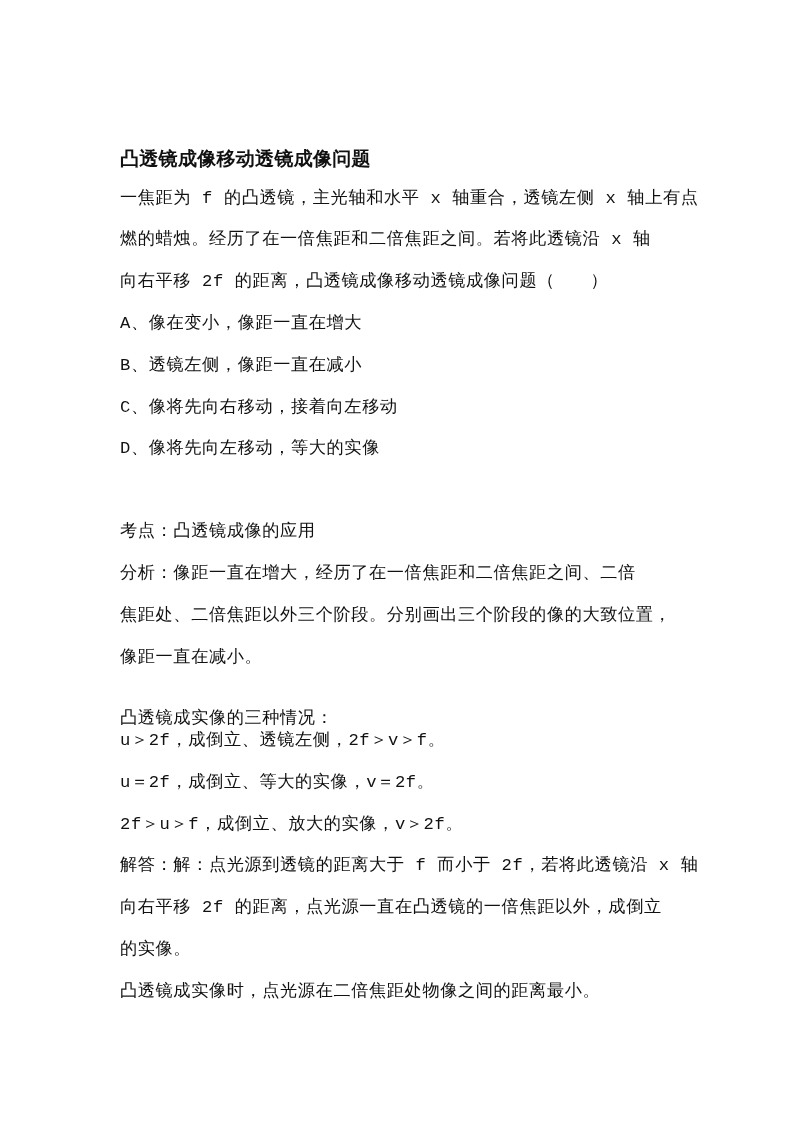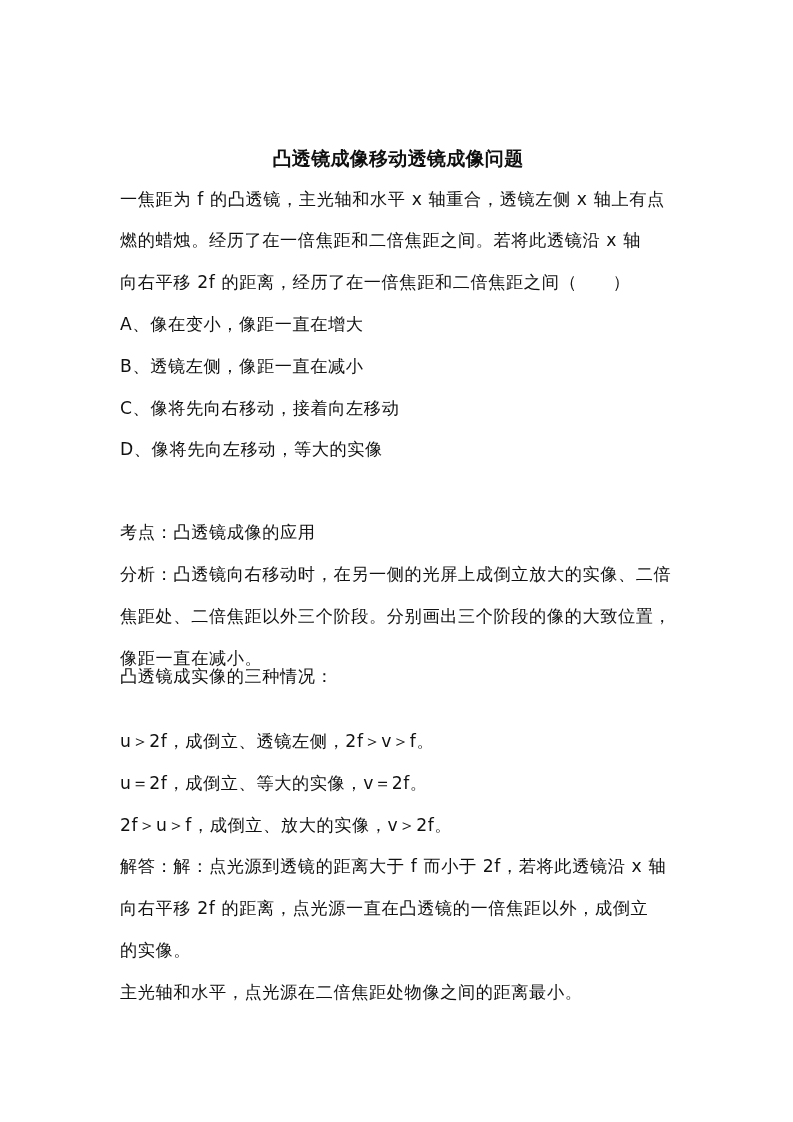--- a/index.html
+++ b/index.html
@@ -1,46 +1,46 @@
 <!DOCTYPE html>
 <html><head>
   <meta charset="utf-8">
   <style>
     html, body { margin: 0; padding: 0; background: #ffffff; }
     body { width: 793px; height: 1122px; position: relative; overflow: hidden;
            font-family: "DejaVu Sans", "Liberation Sans", sans-serif; color: #111; }
     .page { position: absolute; left: 120px; top: 0; width: 556px; }
-    .title { position: absolute; left: 0; width: 556px; top: 144px; text-align: center;
+    .title { position: absolute; left: 0; width: 556px; top: 144px; text-align: left;
              font-size: 19px; font-weight: bold; line-height: 28px; letter-spacing: 0.3px; }
     .line { position: absolute; left: 0; width: 556px; font-size: 17.2px; line-height: 26px;
-            white-space: nowrap; letter-spacing: 0.6px; }
+            white-space: nowrap; letter-spacing: 0.6px; font-family: Liberation Mono, monospace; }
   </style>
 </head>
 <body>
 
 <div class="page">
   <div class="title">凸透镜成像移动透镜成像问题</div>
 
   <div class="line" style="top:186px">一焦距为 f 的凸透镜，主光轴和水平 x 轴重合，透镜左侧 x 轴上有点</div>
   <div class="line" style="top:227px">燃的蜡烛。经历了在一倍焦距和二倍焦距之间。若将此透镜沿 x 轴</div>
-  <div class="line" style="top:269px">向右平移 2f 的距离，经历了在一倍焦距和二倍焦距之间（　　）</div>
+  <div class="line" style="top:269px">向右平移 2f 的距离，凸透镜成像移动透镜成像问题（　　）</div>
 
   <div class="line" style="top:311px">A、像在变小，像距一直在增大</div>
   <div class="line" style="top:353px">B、透镜左侧，像距一直在减小</div>
   <div class="line" style="top:395px">C、像将先向右移动，接着向左移动</div>
   <div class="line" style="top:436px">D、像将先向左移动，等大的实像</div>
 
   <div class="line" style="top:519px">考点：凸透镜成像的应用</div>
 
-  <div class="line" style="top:561px">分析：凸透镜向右移动时，在另一侧的光屏上成倒立放大的实像、二倍</div>
+  <div class="line" style="top:561px">分析：像距一直在增大，经历了在一倍焦距和二倍焦距之间、二倍</div>
   <div class="line" style="top:603px">焦距处、二倍焦距以外三个阶段。分别画出三个阶段的像的大致位置，</div>
   <div class="line" style="top:645px">像距一直在减小。</div>
 
-  <div class="line" style="top:663px">凸透镜成实像的三种情况：</div>
+  <div class="line" style="top:706px">凸透镜成实像的三种情况：</div>
   <div class="line" style="top:728px">u＞2f，成倒立、透镜左侧，2f＞v＞f。</div>
   <div class="line" style="top:770px">u＝2f，成倒立、等大的实像，v＝2f。</div>
   <div class="line" style="top:812px">2f＞u＞f，成倒立、放大的实像，v＞2f。</div>
 
   <div class="line" style="top:853px">解答：解：点光源到透镜的距离大于 f 而小于 2f，若将此透镜沿 x 轴</div>
   <div class="line" style="top:895px">向右平移 2f 的距离，点光源一直在凸透镜的一倍焦距以外，成倒立</div>
   <div class="line" style="top:937px">的实像。</div>
-  <div class="line" style="top:979px">主光轴和水平，点光源在二倍焦距处物像之间的距离最小。</div>
+  <div class="line" style="top:979px">凸透镜成实像时，点光源在二倍焦距处物像之间的距离最小。</div>
 </div>
 
 </body></html>

